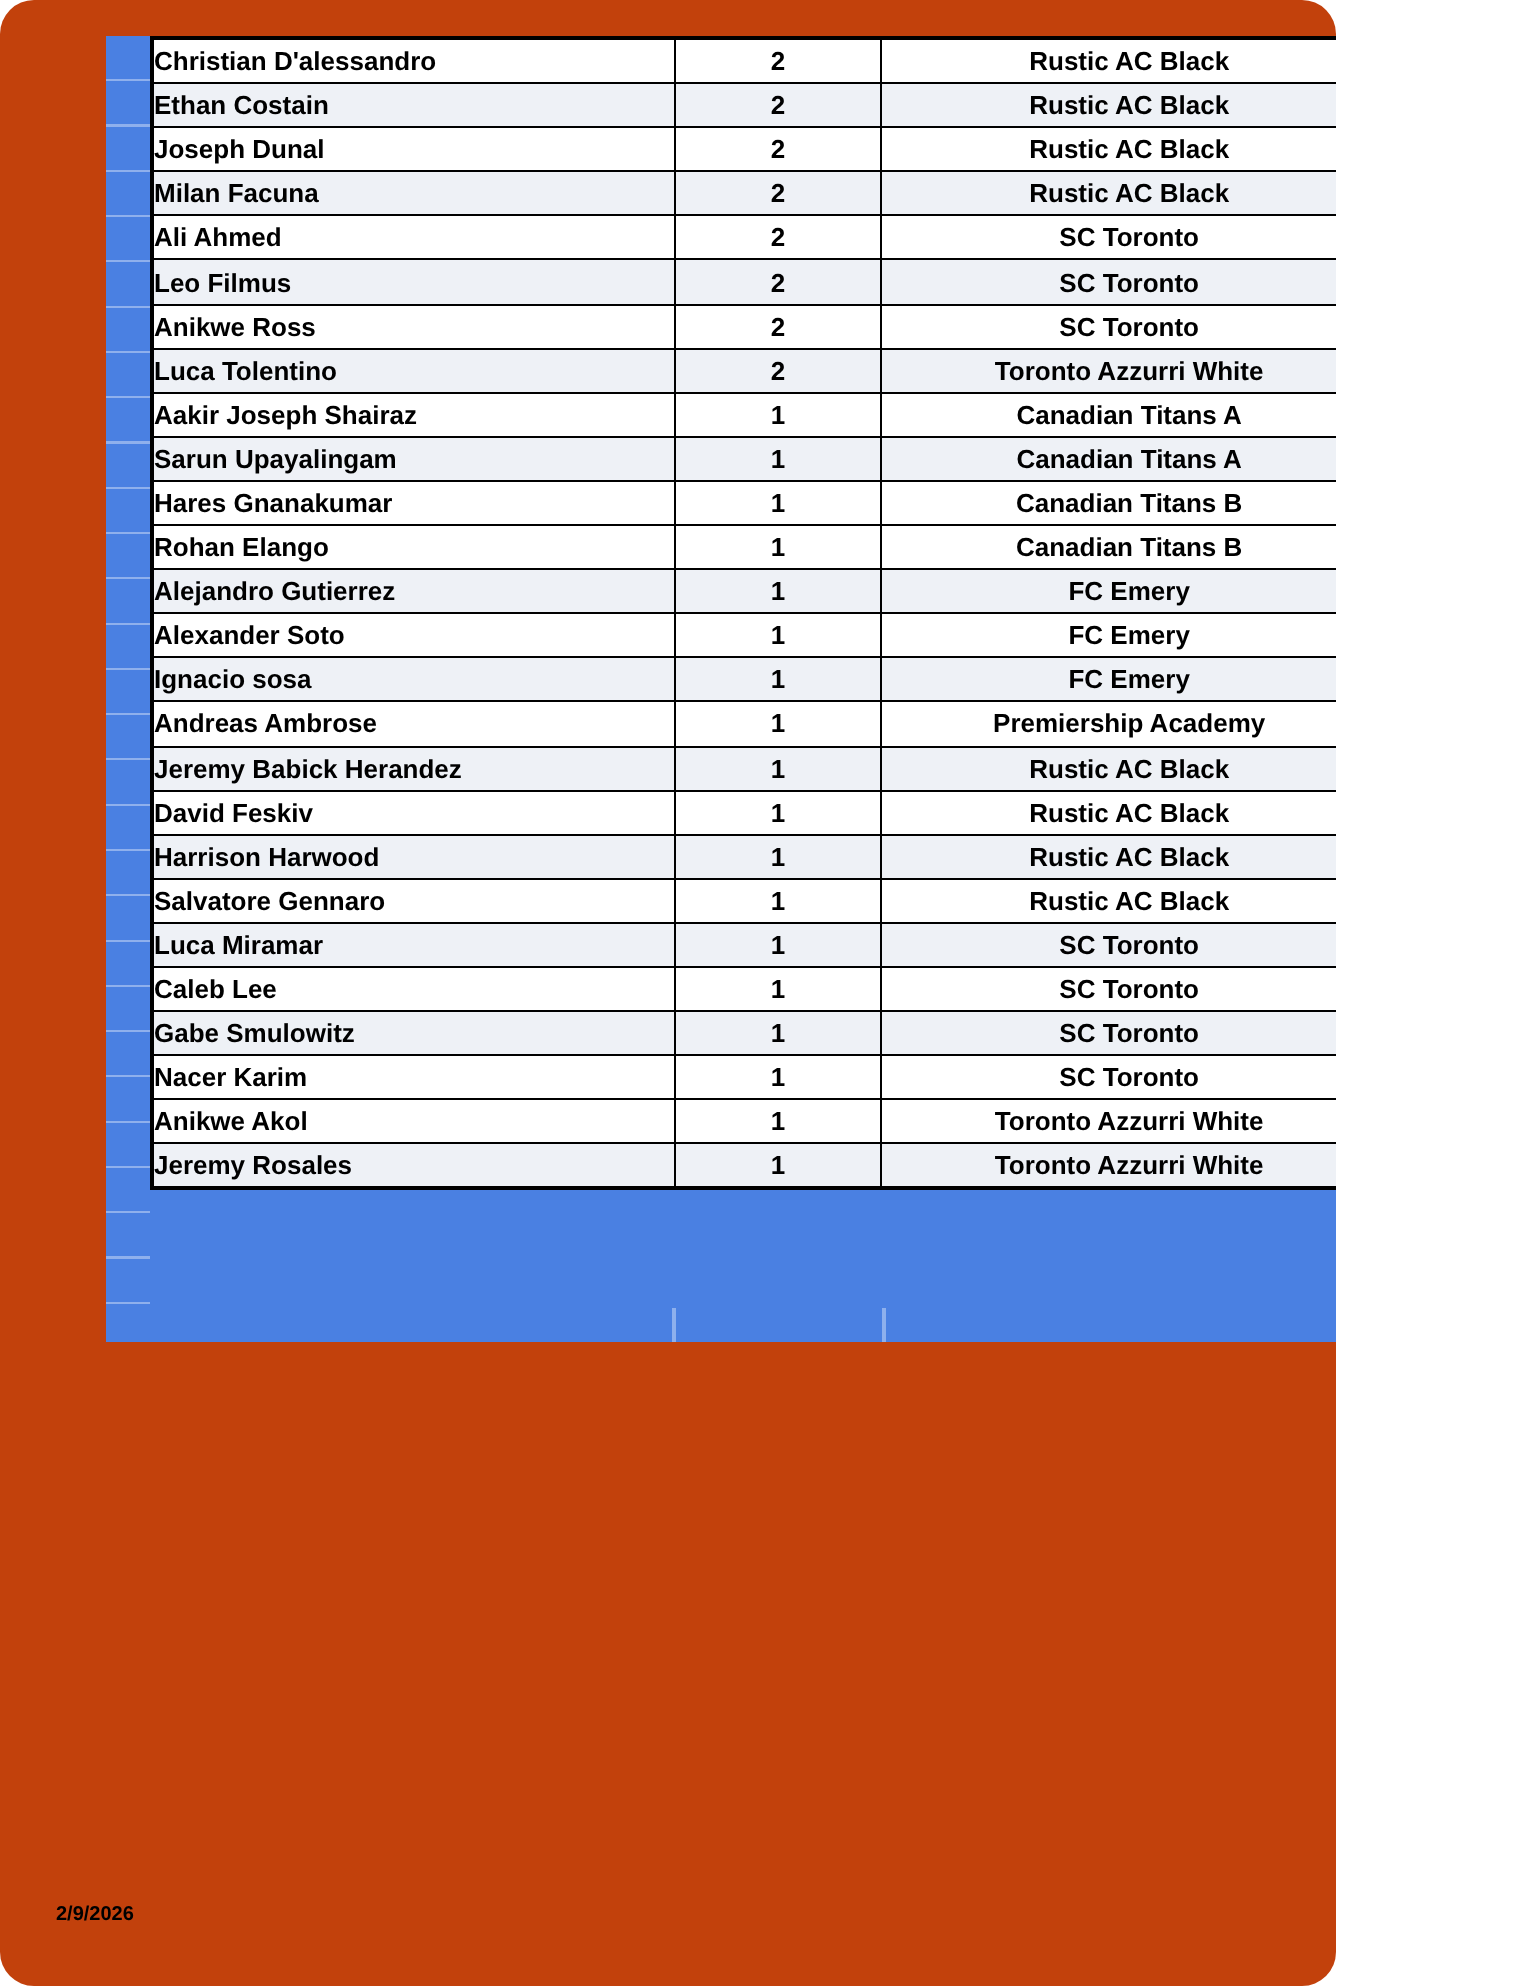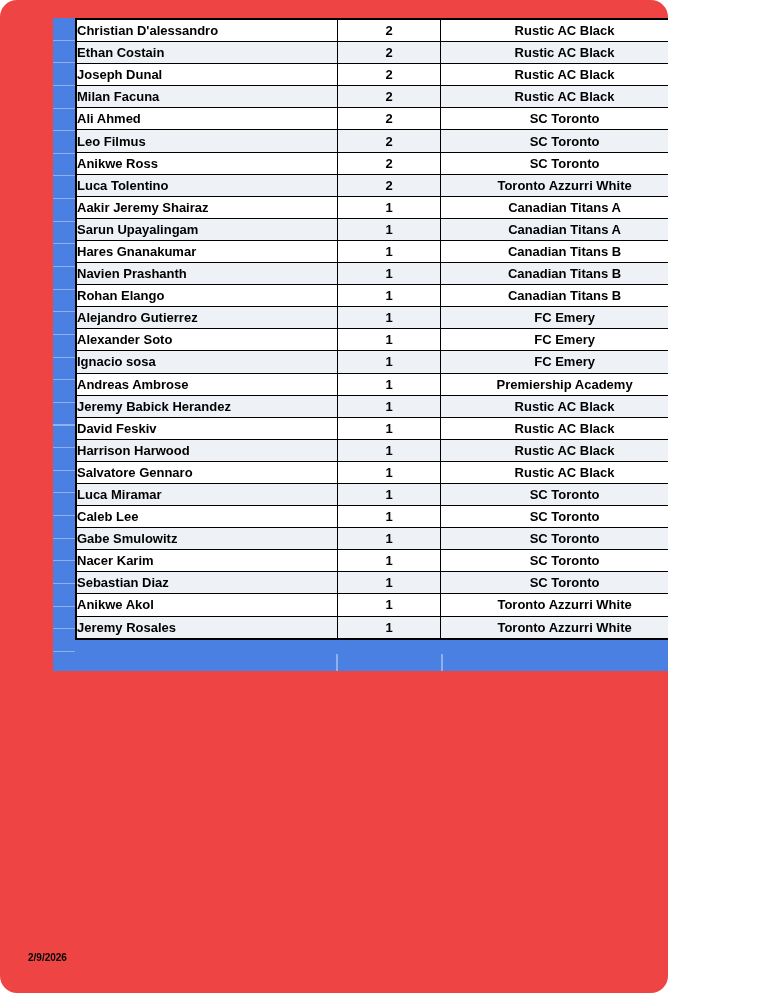--- a/index.html
+++ b/index.html
@@ -5,21 +5,21 @@
   html, body {
     margin: 0;
     padding: 0;
     background: #ffffff;
     font-family: "Liberation Sans", sans-serif;
   }
   .page {
     position: relative;
     width: 668px;
     height: 993px;
-    background: #ef4444;
+    background: #c2410c;
     overflow: hidden;
     border-radius: 17px;
   }
   
   .sheet-frame {
     position: absolute;
     left: 53px;
     top: 18px;
     width: 655px;
     height: 653px;
@@ -132,44 +132,39 @@
             <td class="c-name">Anikwe Ross</td>
             <td class="c-goals">2</td>
             <td class="c-team">SC Toronto</td>
           </tr>
           <tr class="row alt">
             <td class="c-name">Luca Tolentino</td>
             <td class="c-goals">2</td>
             <td class="c-team">Toronto Azzurri White</td>
           </tr>
           <tr class="row">
-            <td class="c-name">Aakir Jeremy Shairaz</td>
+            <td class="c-name">Aakir Joseph Shairaz</td>
             <td class="c-goals">1</td>
             <td class="c-team">Canadian Titans A</td>
           </tr>
           <tr class="row alt">
             <td class="c-name">Sarun Upayalingam</td>
             <td class="c-goals">1</td>
             <td class="c-team">Canadian Titans A</td>
           </tr>
           <tr class="row">
             <td class="c-name">Hares Gnanakumar</td>
             <td class="c-goals">1</td>
             <td class="c-team">Canadian Titans B</td>
           </tr>
-          <tr class="row alt">
-            <td class="c-name">Navien Prashanth</td>
+          <tr class="row">
+            <td class="c-name">Rohan Elango</td>
             <td class="c-goals">1</td>
             <td class="c-team">Canadian Titans B</td>
           </tr>
-          <tr class="row">
-            <td class="c-name">Rohan Elango</td>
-            <td class="c-goals">1</td>
-            <td class="c-team">Canadian Titans B</td>
-          </tr>
           <tr class="row alt">
             <td class="c-name">Alejandro Gutierrez</td>
             <td class="c-goals">1</td>
             <td class="c-team">FC Emery</td>
           </tr>
           <tr class="row">
             <td class="c-name">Alexander Soto</td>
             <td class="c-goals">1</td>
             <td class="c-team">FC Emery</td>
           </tr>
@@ -213,25 +208,20 @@
             <td class="c-goals">1</td>
             <td class="c-team">SC Toronto</td>
           </tr>
           <tr class="row alt">
             <td class="c-name">Gabe Smulowitz</td>
             <td class="c-goals">1</td>
             <td class="c-team">SC Toronto</td>
           </tr>
           <tr class="row">
             <td class="c-name">Nacer Karim</td>
-            <td class="c-goals">1</td>
-            <td class="c-team">SC Toronto</td>
-          </tr>
-          <tr class="row alt">
-            <td class="c-name">Sebastian Diaz</td>
             <td class="c-goals">1</td>
             <td class="c-team">SC Toronto</td>
           </tr>
           <tr class="row">
             <td class="c-name">Anikwe Akol</td>
             <td class="c-goals">1</td>
             <td class="c-team">Toronto Azzurri White</td>
           </tr>
           <tr class="row alt">
             <td class="c-name">Jeremy Rosales</td>

